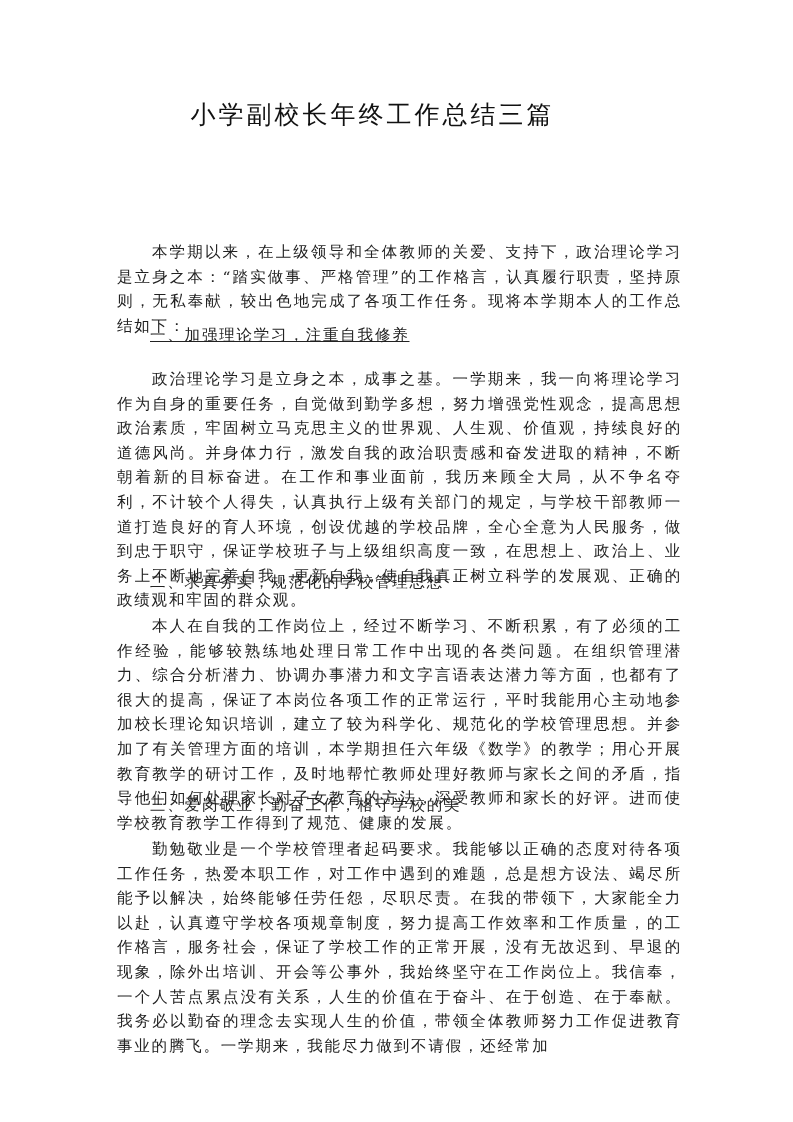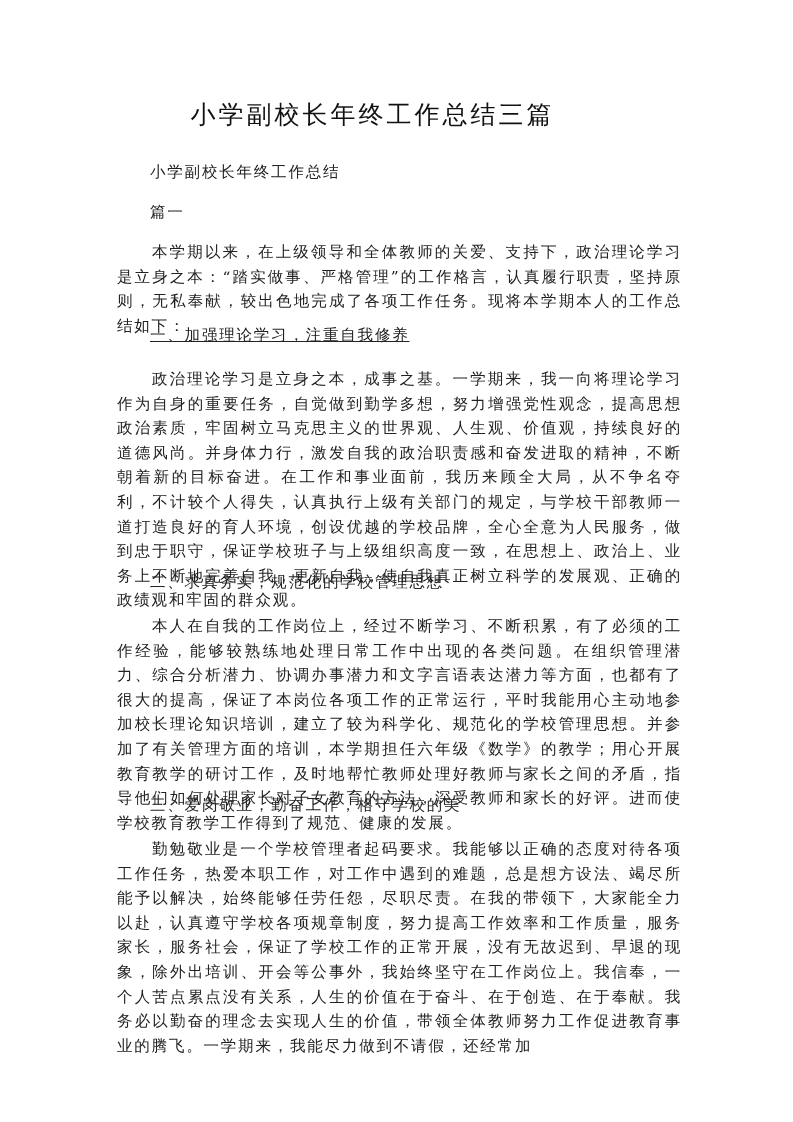--- a/index.html
+++ b/index.html
@@ -53,31 +53,29 @@
     width: 530px;
   }
 </style>
 </head>
 <body>
 
 <div class="page">
 
   <h1 class="title">小学副校长年终工作总结三篇</h1>
 
-  <p class="body-text plain-indent" style="top:160px;">小学副校长年终工作总结</p>
 
-  <p class="body-text plain-indent" style="top:200px;">篇一</p>
 
   <p class="body-text indent" style="top:240px;">本学期以来，在上级领导和全体教师的关爱、支持下，政治理论学习是立身之本：“踏实做事、严格管理”的工作格言，认真履行职责，坚持原则，无私奉献，较出色地完成了各项工作任务。现将本学期本人的工作总结如下：</p>
 
   <p class="body-text plain-indent" style="top:323px;text-decoration:underline;">一、加强理论学习，注重自我修养</p>
 
   <p class="body-text indent" style="top:367px;">政治理论学习是立身之本，成事之基。一学期来，我一向将理论学习作为自身的重要任务，自觉做到勤学多想，努力增强党性观念，提高思想政治素质，牢固树立马克思主义的世界观、人生观、价值观，持续良好的道德风尚。并身体力行，激发自我的政治职责感和奋发进取的精神，不断朝着新的目标奋进。在工作和事业面前，我历来顾全大局，从不争名夺利，不计较个人得失，认真执行上级有关部门的规定，与学校干部教师一道打造良好的育人环境，创设优越的学校品牌，全心全意为人民服务，做到忠于职守，保证学校班子与上级组织高度一致，在思想上、政治上、业务上不断地完善自我，更新自我，使自我真正树立科学的发展观、正确的政绩观和牢固的群众观。</p>
 
   <p class="body-text plain-indent" style="top:570px;">二、求真务实，规范化的学校管理思想</p>
 
   <p class="body-text indent" style="top:614px;">本人在自我的工作岗位上，经过不断学习、不断积累，有了必须的工作经验，能够较熟练地处理日常工作中出现的各类问题。在组织管理潜力、综合分析潜力、协调办事潜力和文字言语表达潜力等方面，也都有了很大的提高，保证了本岗位各项工作的正常运行，平时我能用心主动地参加校长理论知识培训，建立了较为科学化、规范化的学校管理思想。并参加了有关管理方面的培训，本学期担任六年级《数学》的教学；用心开展教育教学的研讨工作，及时地帮忙教师处理好教师与家长之间的矛盾，指导他们如何处理家长对子女教育的方法，深受教师和家长的好评。进而使学校教育教学工作得到了规范、健康的发展。</p>
 
   <p class="body-text plain-indent" style="top:793px;">三、爱岗敬业，勤奋工作，格守学校的美</p>
 
-  <p class="body-text indent" style="top:837px;">勤勉敬业是一个学校管理者起码要求。我能够以正确的态度对待各项工作任务，热爱本职工作，对工作中遇到的难题，总是想方设法、竭尽所能予以解决，始终能够任劳任怨，尽职尽责。在我的带领下，大家能全力以赴，认真遵守学校各项规章制度，努力提高工作效率和工作质量，服务家长，服务社会，保证了学校工作的正常开展，没有无故迟到、早退的现象，除外出培训、开会等公事外，我始终坚守在工作岗位上。我信奉，一个人苦点累点没有关系，人生的价值在于奋斗、在于创造、在于奉献。我务必以勤奋的理念去实现人生的价值，带领全体教师努力工作促进教育事业的腾飞。一学期来，我能尽力做到不请假，还经常加</p>
+  <p class="body-text indent" style="top:837px;">勤勉敬业是一个学校管理者起码要求。我能够以正确的态度对待各项工作任务，热爱本职工作，对工作中遇到的难题，总是想方设法、竭尽所能予以解决，始终能够任劳任怨，尽职尽责。在我的带领下，大家能全力以赴，认真遵守学校各项规章制度，努力提高工作效率和工作质量，的工作格言，服务社会，保证了学校工作的正常开展，没有无故迟到、早退的现象，除外出培训、开会等公事外，我始终坚守在工作岗位上。我信奉，一个人苦点累点没有关系，人生的价值在于奋斗、在于创造、在于奉献。我务必以勤奋的理念去实现人生的价值，带领全体教师努力工作促进教育事业的腾飞。一学期来，我能尽力做到不请假，还经常加</p>
 
 </div>
 
 </body></html>

